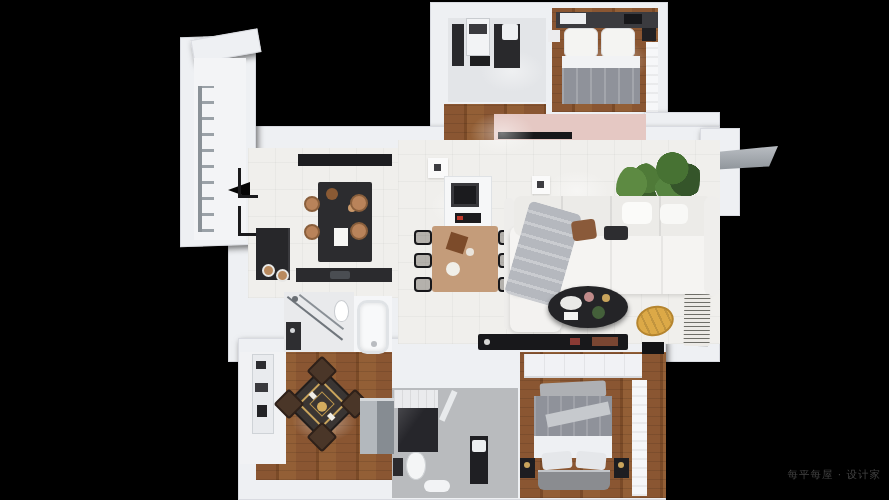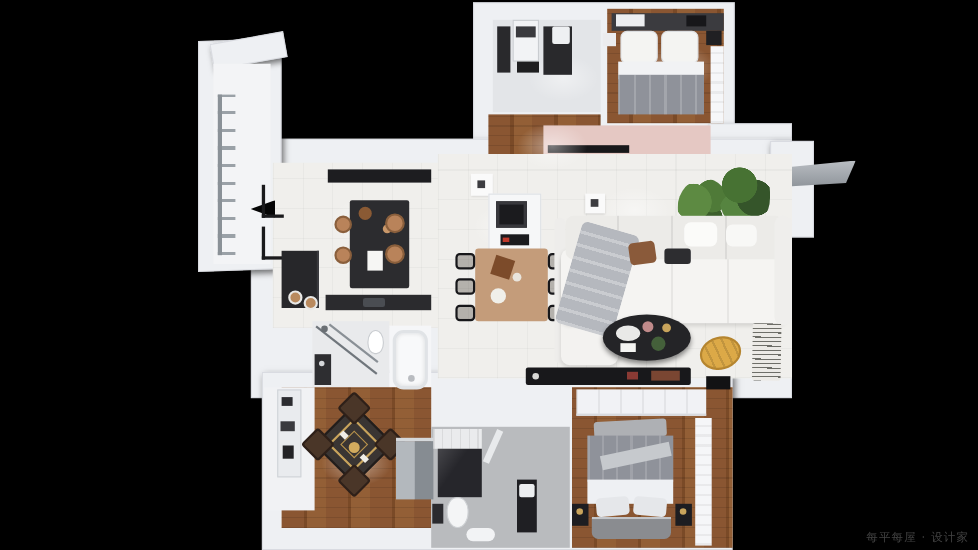--- a/index.html
+++ b/index.html
@@ -14,21 +14,21 @@
       repeating-linear-gradient(0deg, rgba(0,0,0,.03) 0 1px, transparent 1px 27px),
       repeating-linear-gradient(90deg, rgba(0,0,0,.03) 0 1px, transparent 1px 27px),
       var(--tile,#f0efec);}
   .glow{width:64px;height:42px;border-radius:50%;opacity:.45;pointer-events:none;
       background:radial-gradient(closest-side, rgba(255,255,255,.95), rgba(255,255,255,0));}
   .chair{width:18px;height:15px;border:2px solid #17171a;border-radius:4px;background:rgba(44,32,24,.30);}
   .stool{border-radius:50%;background:var(--stool,#b9835a);border:2px solid #8a5f3c;}
   .mj-chair{width:22px;height:22px;transform:rotate(45deg);background:var(--chair_brown,#4a3628);
       border:2px solid #2e2019;border-radius:3px;}
   .circle{border-radius:50%;}
-  .watermark{right:8px;bottom:4px;color:var(--watermark_color,#4f4f4f);font-size:10.5px;letter-spacing:1px;opacity:.85;}
+  .watermark{right:8px;bottom:18px;color:var(--watermark_color,#4f4f4f);font-size:10.5px;letter-spacing:1px;opacity:.85;}
 </style>
 </head>
 <body>
 
 <div class="stage">
 
   <div class="el wall" style="left:430px;top:2px;width:238px;height:144px;"></div>
   <div class="el wall" style="left:644px;top:112px;width:76px;height:38px;"></div>
   <div class="el wall" style="left:228px;top:126px;width:492px;height:236px;"></div>
   <div class="el wall" style="left:700px;top:128px;width:40px;height:88px;"></div>

